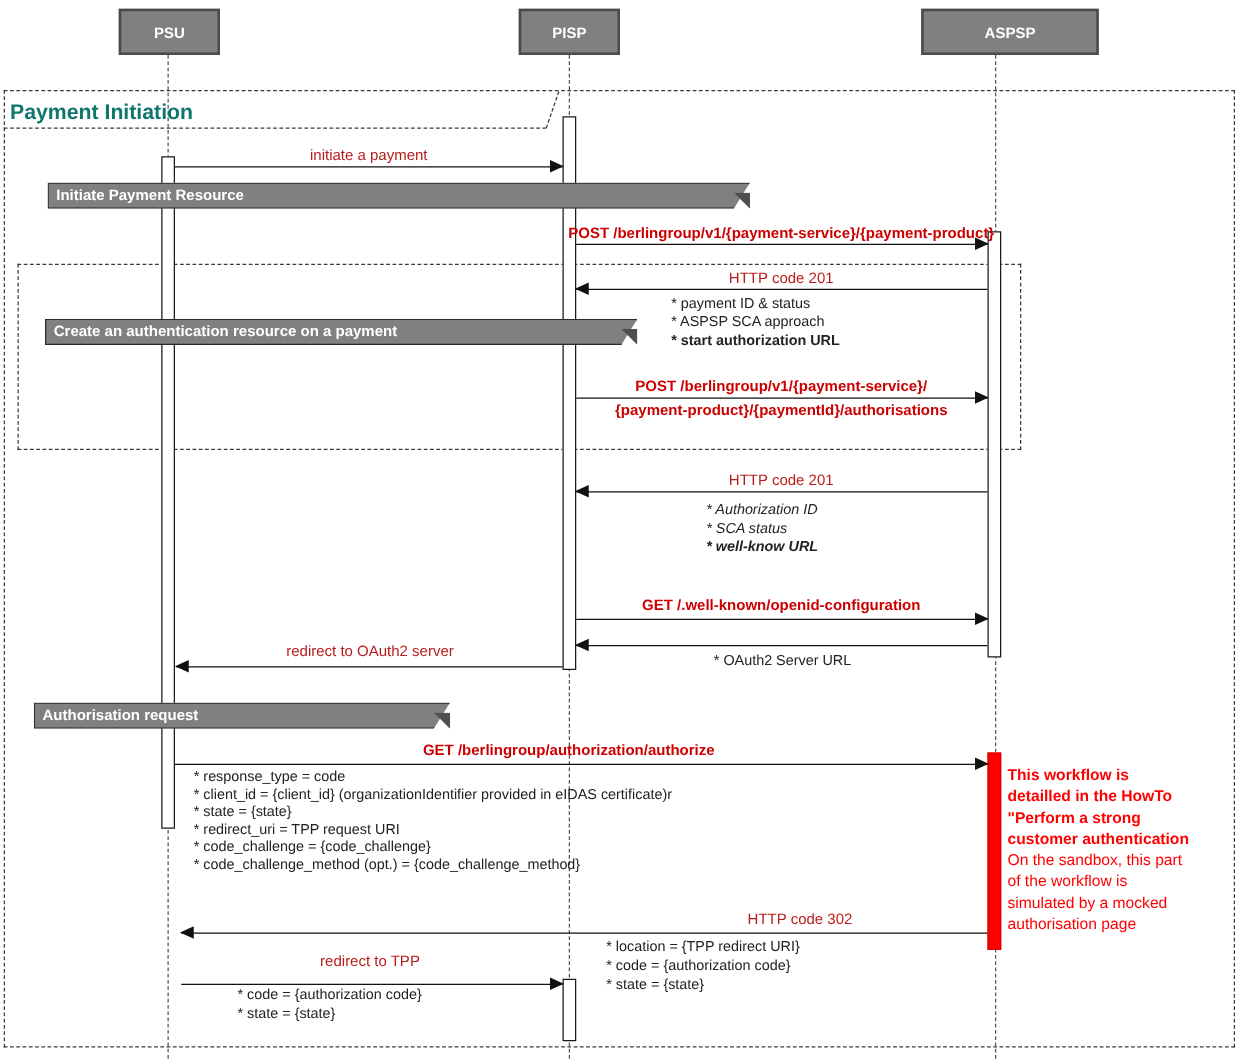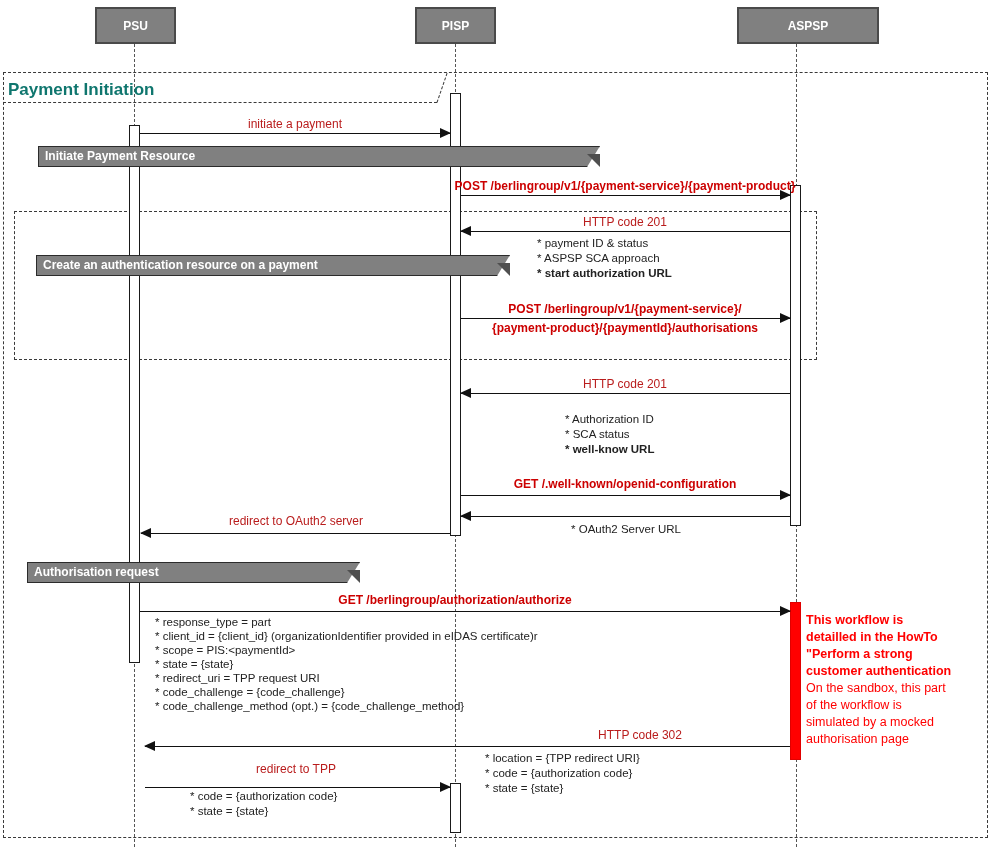--- a/index.html
+++ b/index.html
@@ -97,21 +97,21 @@
   <div class="abs msg-line" style="left:461px;top:318px;width:329px;">
       <span class="ah-r"></span>
     </div>
   <div class="abs lbl ctr redbold" style="left:625px;top:302px;">POST /berlingroup/v1/{payment-service}/</div>
   <div class="abs lbl ctr redbold" style="left:625px;top:321px;">{payment-product}/{paymentId}/authorisations</div>
 
   <div class="abs msg-line" style="left:461px;top:393px;width:329px;">
       <span class="ah-l"></span>
     </div>
   <div class="abs lbl ctr" style="left:625px;top:377px;">HTTP code 201</div>
-  <div class="abs sub" style="left:565px;top:412px;">
+  <div class="abs sub" style="left:565px;top:401px;font-style:italic;">
     <div>* Authorization ID</div>
     <div>* SCA status</div>
     <div class="b">* well-know URL</div>
   </div>
 
   <div class="abs msg-line" style="left:461px;top:495px;width:329px;">
       <span class="ah-r"></span>
     </div>
   <div class="abs lbl ctr redbold" style="left:625px;top:477px;">GET /.well-known/openid-configuration</div>
 
@@ -123,23 +123,22 @@
   <div class="abs msg-line" style="left:141px;top:533px;width:309px;">
       <span class="ah-l"></span>
     </div>
   <div class="abs lbl ctr" style="left:296px;top:514px;">redirect to OAuth2 server</div>
 
   <div class="abs msg-line" style="left:140px;top:611px;width:650px;">
       <span class="ah-r"></span>
     </div>
   <div class="abs lbl ctr redbold" style="left:455px;top:593px;">GET /berlingroup/authorization/authorize</div>
   <div class="abs sub params" style="left:155px;top:615px;">
-    <div>* response_type = part</div>
+    <div>* response_type = code</div>
     <div>* client_id = {client_id} (organizationIdentifier provided in eIDAS certificate)r</div>
-    <div>* scope = PIS:&lt;paymentId&gt;</div>
     <div>* state = {state}</div>
     <div>* redirect_uri = TPP request URI</div>
     <div>* code_challenge = {code_challenge}</div>
     <div>* code_challenge_method (opt.) = {code_challenge_method}</div>
   </div>
 
   <div class="abs msg-line" style="left:145px;top:746px;width:645px;">
       <span class="ah-l"></span>
     </div>
   <div class="abs lbl ctr" style="left:640px;top:728px;">HTTP code 302</div>

